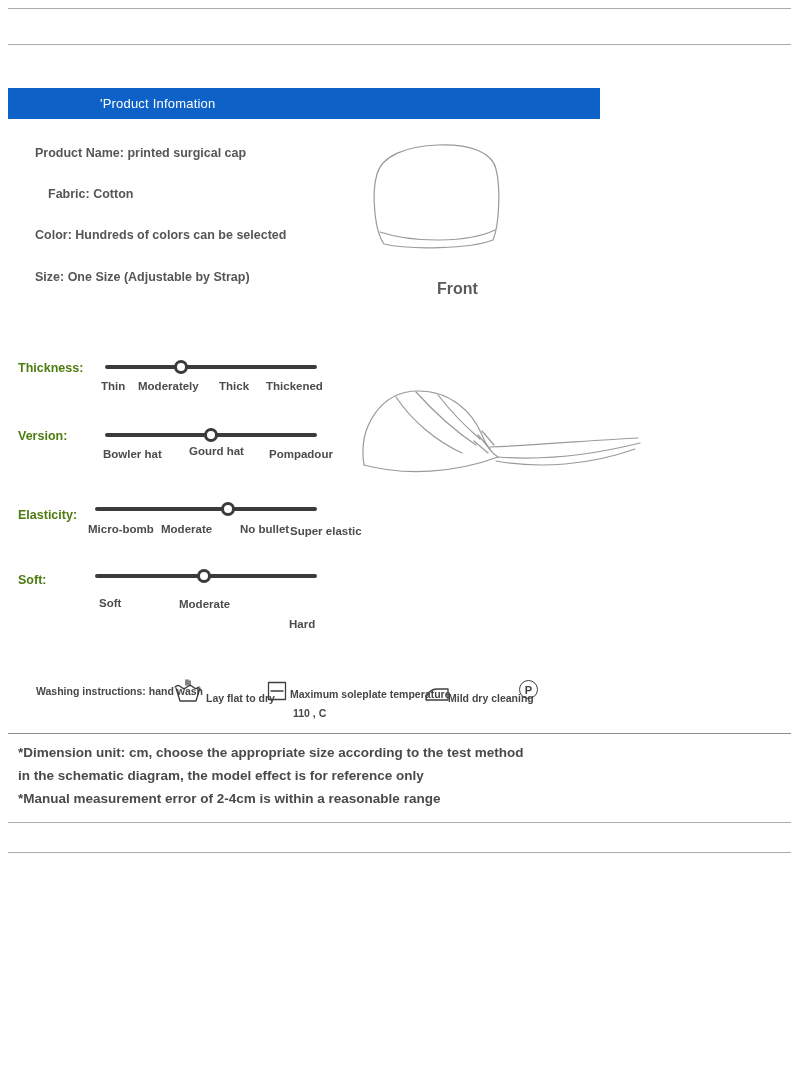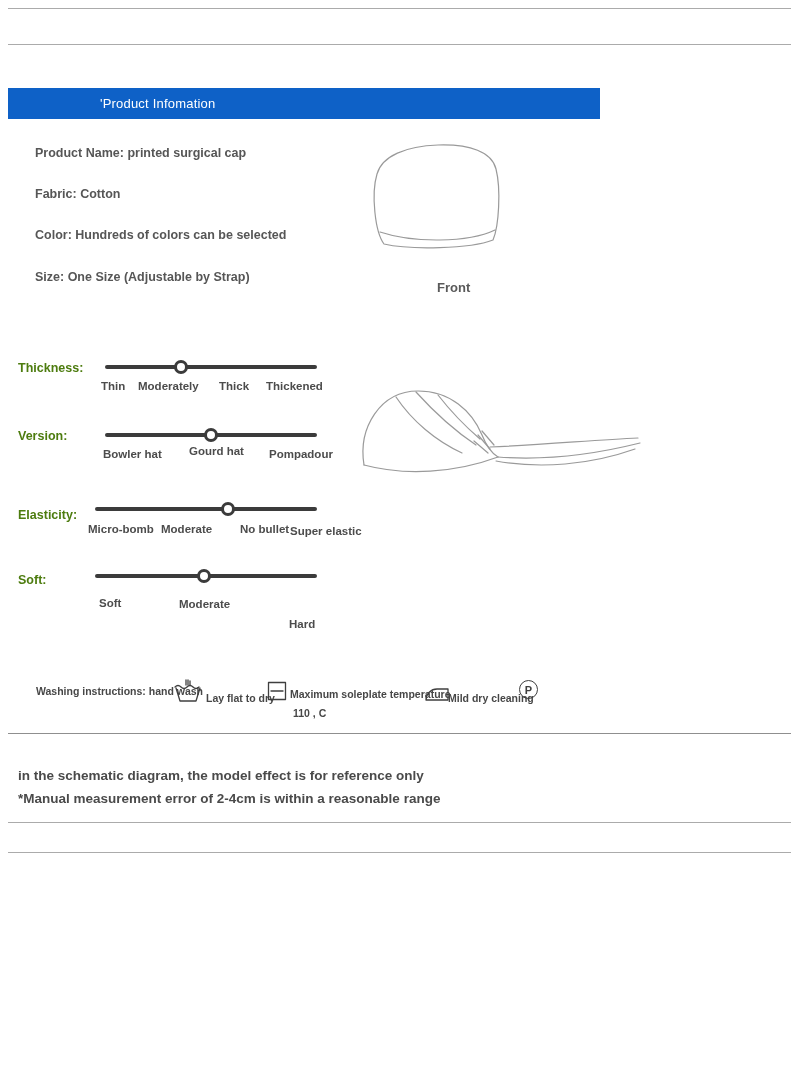--- a/index.html
+++ b/index.html
@@ -29,21 +29,21 @@
     position:absolute;height:4px;background:#3b3b3b;border-radius:2px;
   }
   .knob{
     position:absolute;top:50%;transform:translate(-50%,-50%);
     width:8px;height:8px;background:#ffffff;border:3px solid #3b3b3b;border-radius:50%;
   }
   .tick{
     position:absolute;font-size:11.5px;font-weight:700;color:#4c4c4c;white-space:nowrap;
   }
   .caption{
-    position:absolute;font-size:13px;font-weight:700;color:#5a5a5a;white-space:nowrap;
+    position:absolute;font-size:16px;font-weight:700;color:#5a5a5a;white-space:nowrap;
   }
   .care-label{
     position:absolute;font-size:10.5px;font-weight:700;color:#474747;white-space:nowrap;
   }
   .footer-line{
     position:absolute;left:18px;font-size:13.5px;font-weight:700;color:#4a4a4a;white-space:nowrap;
   }
   .sketch{position:absolute;}
   .sketch path, .sketch rect, .sketch line, .sketch circle{
     fill:none;stroke:#9a9a9a;stroke-width:1.2;stroke-linecap:round;stroke-linejoin:round;
@@ -63,21 +63,21 @@
 <div id="page">
 
   <div class="hr" style="top:8px;"></div>
   <div class="hr" style="top:44px;"></div>
 
   <div class="header-bar" style="background: rgb(14, 97, 199);">
     <span>'Product Infomation</span>
   </div>
 
   <div class="field" style="top:146px;">Product Name: printed surgical cap</div>
-  <div class="field" style="top:187px;">Fabric: Cotton</div>
+  <div class="field" style="top:187px;margin-left:13px;">Fabric: Cotton</div>
   <div class="field" style="top:228px;">Color: Hundreds of colors can be selected</div>
   <div class="field" style="top:270px;">Size: One Size (Adjustable by Strap)</div>
 
   <svg class="sketch" style="left:358px;top:136px;" width="162" height="122" viewBox="0 0 162 122">
     <path d="M 26,108 C 17,96 13,58 19,38 C 24,20 48,10 80,9 C 112,8 134,16 138,33 C 143,53 141,90 135,104 C 112,113 52,114 26,108 Z"></path>
     <path d="M 22,96 C 55,107 110,107 137,94"></path>
   </svg>
   <div class="caption" style="left:437px;top:280px;">Front</div>
 
   <div class="slider-name" style="top:361px;">Thickness:</div>
@@ -151,19 +151,20 @@
   </svg>
 
   <div class="care-label" style="left:448px;top:692px;">Mild dry cleaning</div>
 
   <div class="pcircle" style="left:519px;top:680px;">
     <span>P</span>
   </div>
 
   <div class="hr dark" style="top:733px;"></div>
 
+  <div class="footer-line" style="top:745px;">*Dimension unit: cm, choose the appropriate size according to the test method</div>
   <div class="footer-line" style="top:768px;">in the schematic diagram, the model effect is for reference only</div>
   <div class="footer-line" style="top:791px;">*Manual measurement error of 2-4cm is within a reasonable range</div>
 
   <div class="hr" style="top:822px;"></div>
   <div class="hr" style="top:852px;"></div>
 
 </div>
 
 </body></html>

